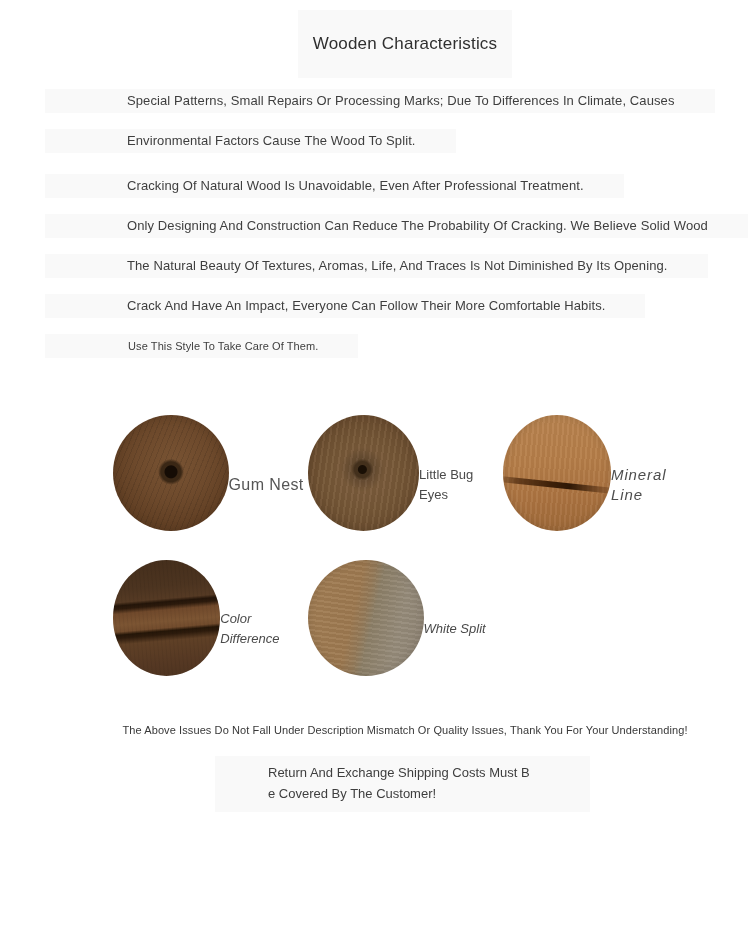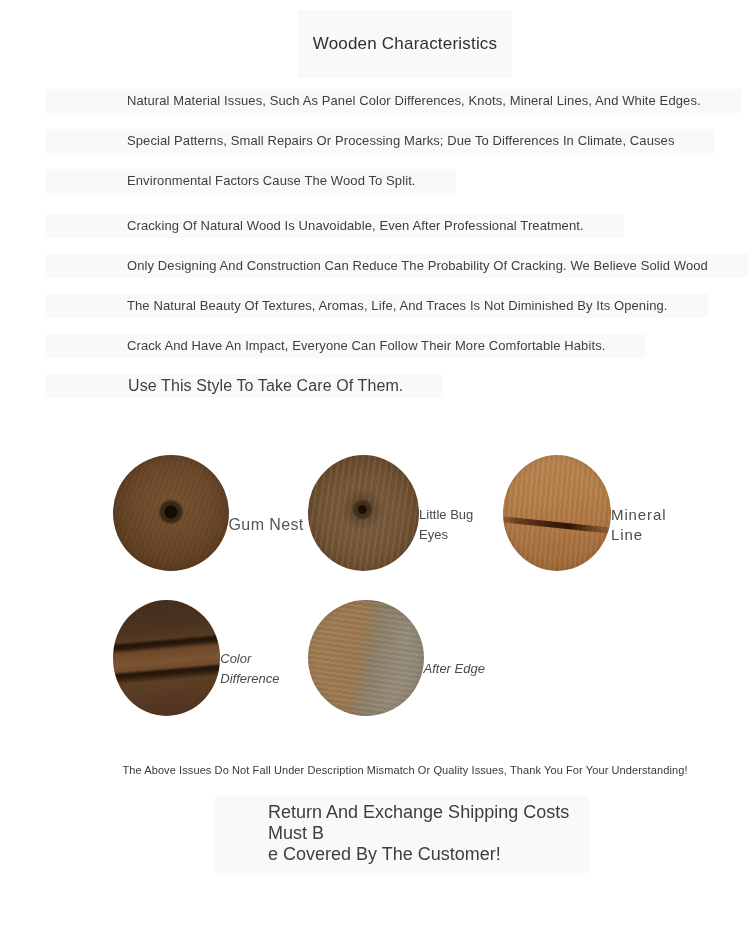--- a/index.html
+++ b/index.html
@@ -20,35 +20,35 @@
 
   
   .paras{margin-top:11px;}
   .para{
     display:table;margin-left:15px;margin-bottom:16px;
     background:#f9f9f9;line-height:24px;height:24px;
     padding:0 40px 0 82px;font-size:13px;color:#3e3e3e;
     white-space:nowrap;letter-spacing:.1px;
   }
   .para.group-start{margin-top:21px;}
-  .para.small{font-size:16px;padding-left:83px;}
+  .para.small{font-size:11px;padding-left:83px;}
 
   
   .features{width:585px;margin:57px auto 0 auto;}
   .feat-row{display:flex;}
   .feat-row + .feat-row{margin-top:29px;}
   .feat{width:195px;display:flex;flex-direction:row;align-items:center;}
   .circle{
     width:116px;height:116px;border-radius:50%;
     position:relative;overflow:hidden;
     box-shadow:inset 0 0 10px rgba(0,0,0,0.12);
   }
   .feat-label{margin-top:23px;font-size:13px;color:#4a4a4a;line-height:20px;}
   .feat-label.lg{font-size:16px;color:#555;letter-spacing:.4px;}
-  .feat-label.md{font-size:15px;color:#4d4d4d;letter-spacing:.9px;}
+  .feat-label.md{font-size:15px;color:#4d4d4d;letter-spacing:.9px;font-style:italic;}
   .feat-row.second .feat-label{margin-top:22px;font-style:italic;}
 
   
   .w1{background:
     radial-gradient(circle at 50% 49%, #150c05 0 6px, #3a2715 7px 10px, rgba(58,39,21,0) 13px),
     repeating-linear-gradient(112deg, rgba(0,0,0,0.10) 0 1px, rgba(0,0,0,0) 1px 5px),
     radial-gradient(circle at 52% 42%, #785333 0%, #6e4a2c 40%, #5e3d22 75%, #4f311a 100%);}
   
   .w2{background:
     radial-gradient(circle at 49% 47%, #190f05 0 4px, #43301c 5px 8px, rgba(67,48,28,0) 11px),
@@ -96,34 +96,33 @@
     position:absolute;right:-34px;top:-38px;width:150px;height:150px;border-radius:50%;
     border:2px solid rgba(55,32,14,0.35);}
 
   
   .footer-notice{
     margin-top:44px;text-align:center;font-size:11px;color:#383838;
     line-height:20px;letter-spacing:.1px;
   }
   .return-block{
     margin:16px 0 0 185px;width:322px;background:#f9f9f9;
-    padding:6px 0 8px 53px;font-size:18px;color:#3e3e3e;line-height:21px;
+    padding:6px 0 8px 53px;font-size:13px;color:#3e3e3e;line-height:21px;
   }
 </style>
 </head>
 <body>
 
 <div class="page">
 
   <div class="title-wrap">
     <div class="title">Wooden Characteristics</div>
   </div>
 
   <div class="paras">
-    <div class="para">Natural Material Issues, Such As Panel Color Differences, Knots, Mineral Lines, And White Edges.</div>
     <div class="para">Special Patterns, Small Repairs Or Processing Marks; Due To Differences In Climate, Causes</div>
     <div class="para">Environmental Factors Cause The Wood To Split.</div>
     <div class="para group-start">Cracking Of Natural Wood Is Unavoidable, Even After Professional Treatment.</div>
     <div class="para">Only Designing And Construction Can Reduce The Probability Of Cracking. We Believe Solid Wood</div>
     <div class="para">The Natural Beauty Of Textures, Aromas, Life, And Traces Is Not Diminished By Its Opening.</div>
     <div class="para">Crack And Have An Impact, Everyone Can Follow Their More Comfortable Habits.</div>
     <div class="para small">Use This Style To Take Care Of Them.</div>
   </div>
 
   <div class="features">
@@ -143,21 +142,21 @@
     </div>
     <div class="feat-row second">
       <div class="feat">
         <div class="circle w4">
             <div class="plank"></div>
           </div>
         <div class="feat-label">Color Difference</div>
       </div>
       <div class="feat">
         <div class="circle w5"></div>
-        <div class="feat-label">After Edge</div>
+        <div class="feat-label">White Split</div>
       </div>
     </div>
   </div>
 
   <div class="footer-notice">The Above Issues Do Not Fall Under Description Mismatch Or Quality Issues, Thank You For Your Understanding!</div>
 
   <div class="return-block">
     <div>Return And Exchange Shipping Costs Must B</div>
     <div>e Covered By The Customer!</div>
   </div>

